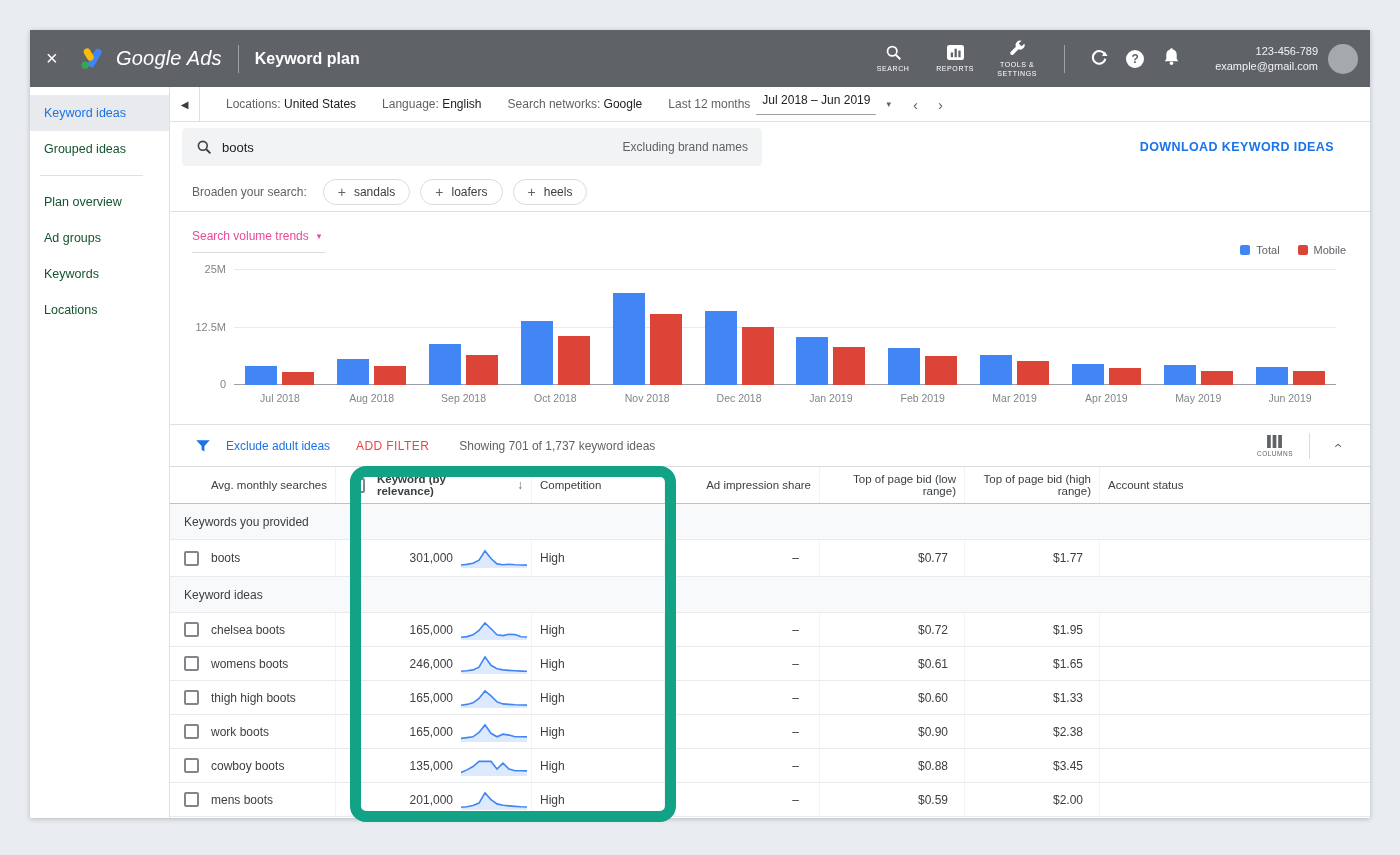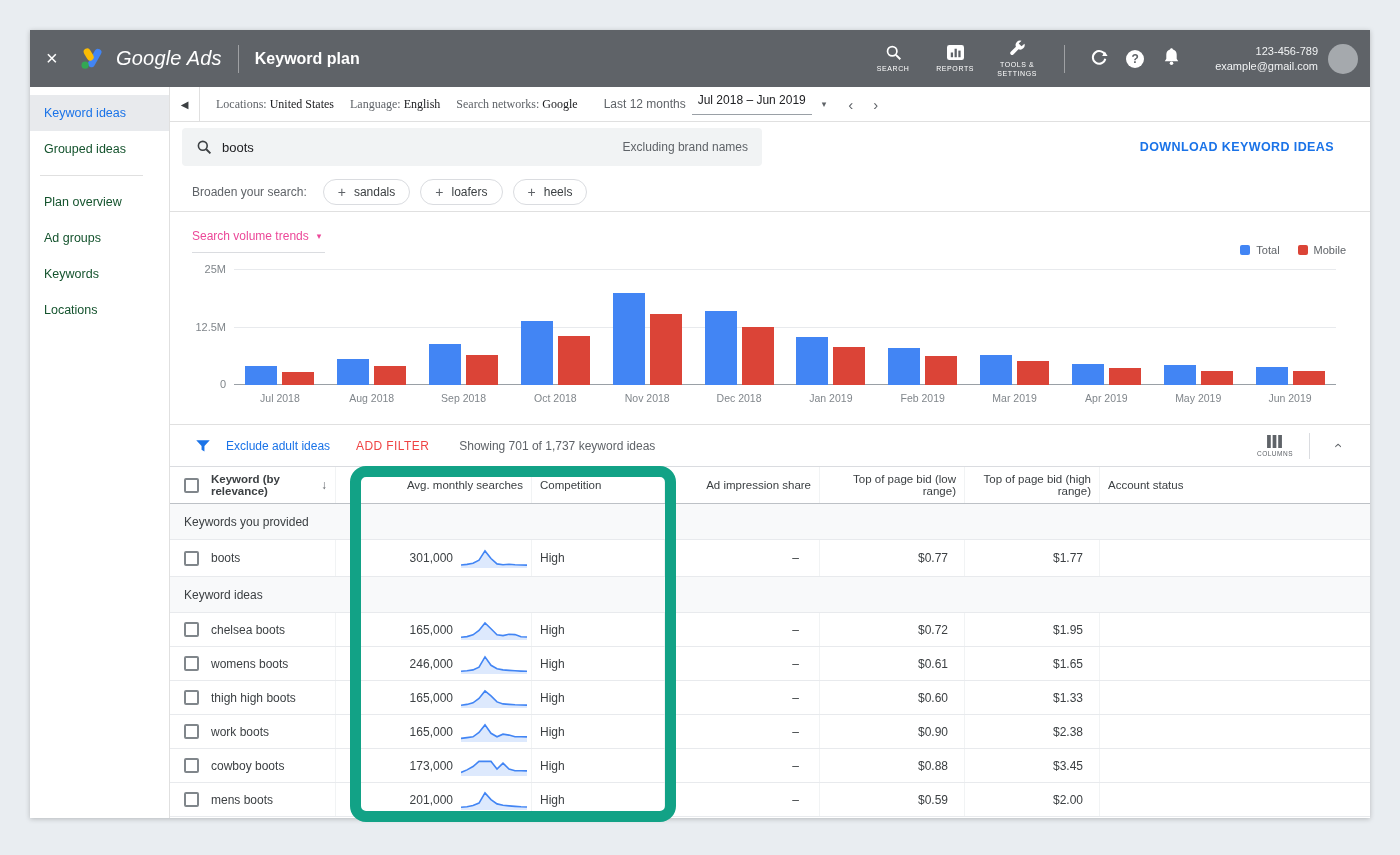--- a/index.html
+++ b/index.html
@@ -27,21 +27,21 @@
   .body-row { display:flex; height:731px; }
   .sidebar { width:140px; border-right:1px solid #e0e0e0; padding-top:8px; flex:none; }
   .side-item { height:36px; display:flex; align-items:center; padding-left:14px; font-size:12.5px; color:#14532d; cursor:pointer; }
   .side-item.selected { background:#e8eaed; color:#1a73e8; }
   .side-divider { height:1px; background:#e0e0e0; margin:8px 26px 8px 10px; }
   .main { flex:1; display:flex; flex-direction:column; min-width:0; }
 
   
   .subheader { height:35px; border-bottom:1px solid #e0e0e0; display:flex; align-items:center; font-size:12px; color:#5f6368; }
   .back-cell { width:30px; height:100%; display:flex; align-items:center; justify-content:center; border-right:1px solid #e0e0e0; cursor:pointer; color:#3c4043; font-size:10px; }
-  .sh-item { margin-left:16px; white-space:nowrap;font-family:Liberation Serif, serif; }
+  .sh-item { margin-left:26px; white-space:nowrap; }
   .sh-value { color:#202124; font-weight:bold; font-weight:500; }
   .daterange { margin-left:26px; display:flex; align-items:center; }
   .dr-value { color:#202124; font-weight:500; border-bottom:1px solid #9aa0a6; padding:0 6px 7px 6px; margin-left:6px; cursor:pointer; }
   .dr-caret { color:#5f6368; font-size:9px; margin-left:10px; cursor:pointer; }
   .pager { margin-left:22px; display:flex; gap:20px; font-size:15px; color:#5f6368; }
   .pager span { cursor:pointer; }
 
   
   .searchrow { height:50px; display:flex; align-items:center; padding:0 36px 0 12px; }
   .searchbox { width:580px; height:38px; background:#f1f3f4; border-radius:4px; display:flex; align-items:center; padding:0 14px; }
@@ -337,26 +337,26 @@
             </svg>
             <span class="cap">COLUMNS</span>
           </div>
           <div class="fr-divider"></div>
           <span class="collapse">›</span>
         </div>
       </div>
 
       <div>
         <div class="trow thead">
+          <div class="th right">Avg. monthly searches</div>
           <div class="th c-keyword">
             <span class="checkbox"></span>
             <span style="font-weight:bold;">Keyword (by relevance)</span>
             <span class="sort">↓</span>
           </div>
-          <div class="th right">Avg. monthly searches</div>
           <div class="th">Competition</div>
           <div class="th right">Ad impression share</div>
           <div class="th right">Top of page bid (low range)</div>
           <div class="th right">Top of page bid (high range)</div>
           <div class="th">Account status</div>
         </div>
         <div>
             <div class="section-row">Keywords you provided</div>
             <div class="trow data-row tall">
               <div class="td c-keyword">
@@ -448,21 +448,21 @@
               <div class="td c-bid">$0.90</div>
               <div class="td c-bid">$2.38</div>
               <div class="td"></div>
             </div>
             <div class="trow data-row">
               <div class="td c-keyword">
                 <div class="checkbox"></div>
                 <div>cowboy boots</div>
               </div>
               <div class="td c-avg">
-                <div>173,000</div>
+                <div>135,000</div>
                 <svg width="66" height="22">
                   <path d="M0.0 17.4 L6.0 14.9 L12.0 11.5 L18.0 6.4 L24.0 6.4 L30.0 6.4 L36.0 14.1 L42.0 8.1 L48.0 14.1 L54.0 15.8 L60.0 15.8 L66.0 15.9 L66 21 L0 21 Z" fill="rgba(66,133,244,0.18)"></path>
                   <path d="M0.0 17.4 L6.0 14.9 L12.0 11.5 L18.0 6.4 L24.0 6.4 L30.0 6.4 L36.0 14.1 L42.0 8.1 L48.0 14.1 L54.0 15.8 L60.0 15.8 L66.0 15.9" fill="none" stroke="#4285f4" stroke-width="1.6"></path>
                 </svg>
               </div>
               <div class="td">High</div>
               <div class="td c-imp">–</div>
               <div class="td c-bid">$0.88</div>
               <div class="td c-bid">$3.45</div>
               <div class="td"></div>

